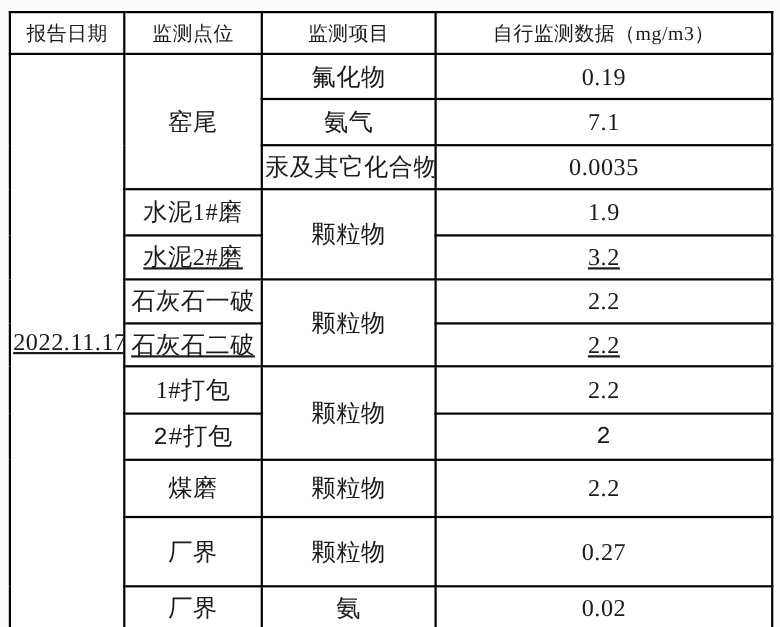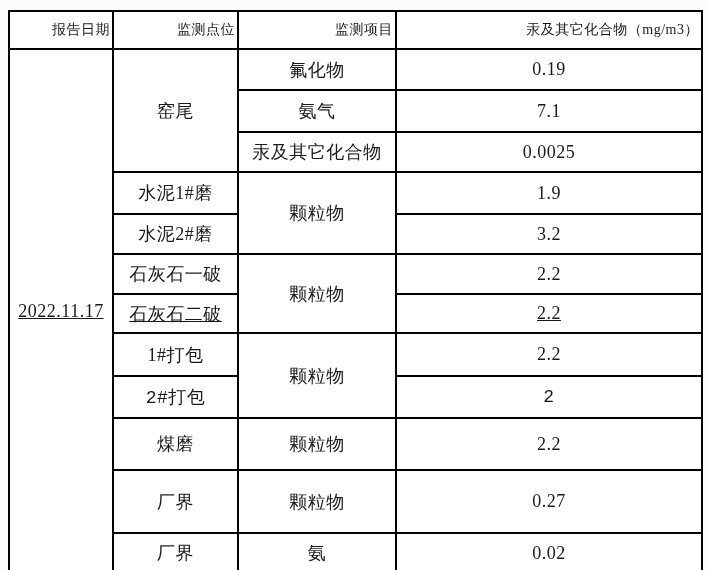--- a/index.html
+++ b/index.html
@@ -24,43 +24,42 @@
     width: 693px;
     border-collapse: collapse;
     table-layout: fixed;
     background: #ffffff;
   }
   table.monitor th,
   table.monitor td {
     border: 2px solid #000000;
     text-align: center;
     vertical-align: middle;
-    font-size: 18px;
+    font-size: 22px;
     font-weight: normal;
     padding: 0 2px;
     letter-spacing: 0.5px;
     overflow: hidden;
     white-space: nowrap;
   }
   table.monitor th {
-    font-size: 14px;
-    text-align: right;
+    font-size: 18px;
   }
   td.date-cell {
     font-size: 19px;
     letter-spacing: 0.3px;
     text-decoration: underline;
   }
   
   tr.r-head  { height: 38px; }
   tr.r1  { height: 41px; }
   tr.r2  { height: 42px; }
   tr.r3  { height: 40px; }
   tr.r4  { height: 42px; }
-  tr.r5  { height: 40px; }
+  tr.r5  { height: 40px; text-decoration: underline; }
   tr.r6  { height: 40px; }
   tr.r7  { height: 39px; text-decoration: underline; }
   tr.r8  { height: 43px; font-family: Liberation Serif, serif; }
   tr.r9  { height: 42px; font-family: Liberation Mono, monospace; }
   tr.r10 { height: 52px; }
   tr.r11 { height: 63px; }
   tr.r12 { height: 40px; }
 </style>
 </head>
 <body>
@@ -71,38 +70,38 @@
       <col style="width:104px">
       <col style="width:125px">
       <col style="width:158px">
       <col style="width:306px">
     </colgroup>
     <tbody>
       <tr class="r-head">
         <th>报告日期</th>
         <th>监测点位</th>
         <th>监测项目</th>
-        <th>汞及其它化合物（mg/m3）</th>
+        <th>自行监测数据（mg/m3）</th>
       </tr>
 
       <tr class="r1">
         <td class="date-cell" rowspan="12">2022.11.17</td>
         <td rowspan="3">窑尾</td>
         <td>氟化物</td>
         <td>0.19</td>
       </tr>
 
       <tr class="r2">
         <td>氨气</td>
         <td>7.1</td>
       </tr>
 
       <tr class="r3">
         <td>汞及其它化合物</td>
-        <td>0.0025</td>
+        <td>0.0035</td>
       </tr>
 
       <tr class="r4">
         <td>水泥1#磨</td>
         <td rowspan="2">颗粒物</td>
         <td>1.9</td>
       </tr>
 
       <tr class="r5">
         <td>水泥2#磨</td>

